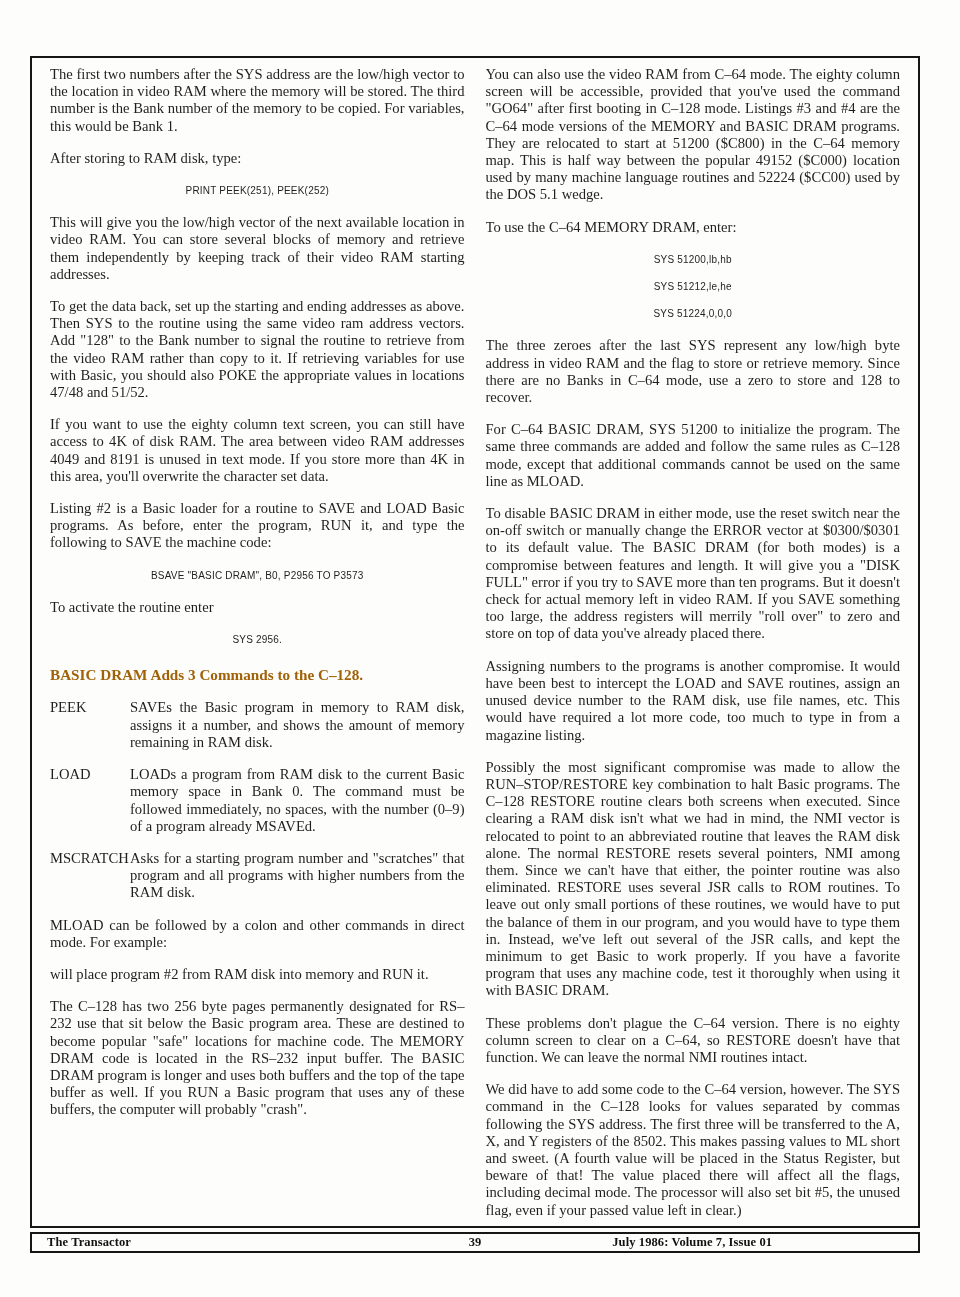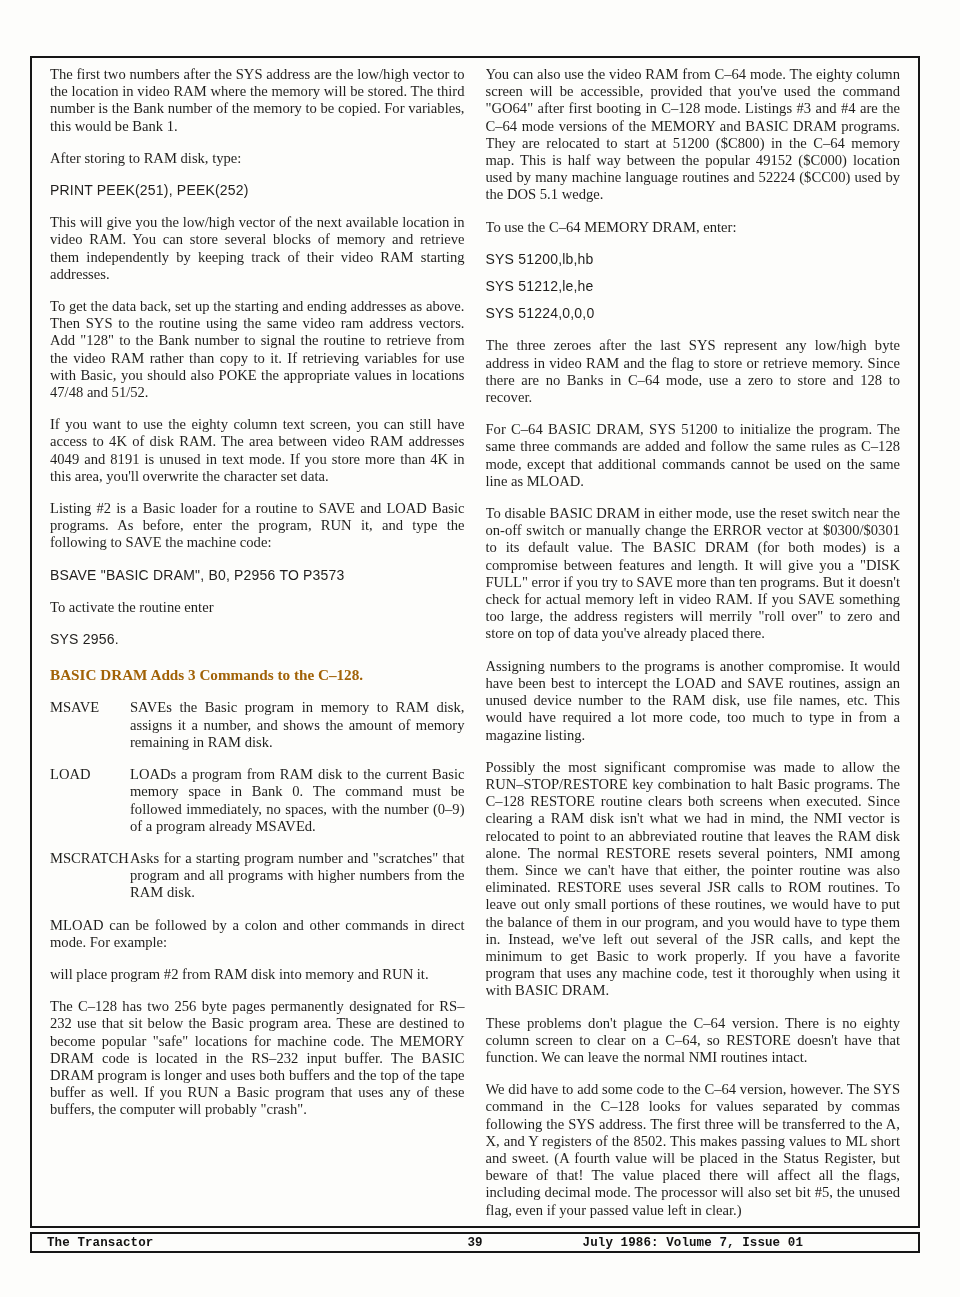--- a/index.html
+++ b/index.html
@@ -37,21 +37,22 @@
     min-width: 0;
     font-size: 14.6px;
     line-height: 17.2px;
     color: #201f1d;
     text-align: justify;
     overflow: hidden;
   }
   .col p { margin: 0 0 15px 0; }
   p.code {
     font-family: "Liberation Sans", sans-serif;
-    font-size: 14px;
+    font-size: 10px;
+    text-align: center;
     letter-spacing: 0.2px;
     margin: 0 0 15px 0;
   }
   .code-group { margin: 2px 0 15px 0; }
   .code-group p.code { margin: 0 0 10px 0; }
   .section-heading {
     font-size: 15.2px;
     font-weight: bold;
     text-align: left;
     margin: 18px 0 16px 0;
@@ -73,21 +74,21 @@
     position: absolute;
     left: 30px;
     top: 1232px;
     width: 890px;
     height: 21px;
     border: 2px solid #161616;
     box-sizing: border-box;
     display: flex;
     align-items: center;
     padding: 0 15px;
-    font-family: Liberation Mono, monospace;
+    font-family: Liberation Serif, serif;
     font-weight: bold;
     font-size: 12.5px;
     color: #121212;
     letter-spacing: 0.1px;
   }
   .footer-left  { flex: 1; text-align: left; }
   .footer-center{ flex: 0 0 auto; text-align: right; }
   .footer-right { flex: 1; text-align: center; }
 </style>
 </head>
@@ -103,21 +104,21 @@
       <p class="code">PRINT PEEK(251), PEEK(252)</p>
       <p>This will give you the low/high vector of the next available location in video RAM. You can store several blocks of memory and retrieve them independently by keeping track of their video RAM starting addresses.</p>
       <p>To get the data back, set up the starting and ending addresses as above. Then SYS to the routine using the same video ram address vectors. Add "128" to the Bank number to signal the routine to retrieve from the video RAM rather than copy to it. If retrieving variables for use with Basic, you should also POKE the appropriate values in locations 47/48 and 51/52.</p>
       <p>If you want to use the eighty column text screen, you can still have access to 4K of disk RAM. The area between video RAM addresses 4049 and 8191 is unused in text mode. If you store more than 4K in this area, you'll overwrite the character set data.</p>
       <p>Listing #2 is a Basic loader for a routine to SAVE and LOAD Basic programs. As before, enter the program, RUN it, and type the following to SAVE the machine code:</p>
       <p class="code">BSAVE "BASIC DRAM", B0, P2956 TO P3573</p>
       <p>To activate the routine enter</p>
       <p class="code">SYS 2956.</p>
       <div class="section-heading">BASIC DRAM Adds 3 Commands to the C–128.</div>
       <div class="dl-item">
-        <span class="dl-term">MSAVE</span>
+        <span class="dl-term">PEEK</span>
         <span class="dl-def">SAVEs the Basic program in memory to RAM disk, assigns it a number, and shows the amount of memory remaining in RAM disk.</span>
       </div>
       <div class="dl-item">
         <span class="dl-term">LOAD</span>
         <span class="dl-def">LOADs a program from RAM disk to the current Basic memory space in Bank 0. The command must be followed immediately, no spaces, with the number (0–9) of a program already MSAVEd.</span>
       </div>
       <div class="dl-item">
         <span class="dl-term">MSCRATCH</span>
         <span class="dl-def">Asks for a starting program number and "scratches" that program and all programs with higher numbers from the RAM disk.</span>
       </div>

